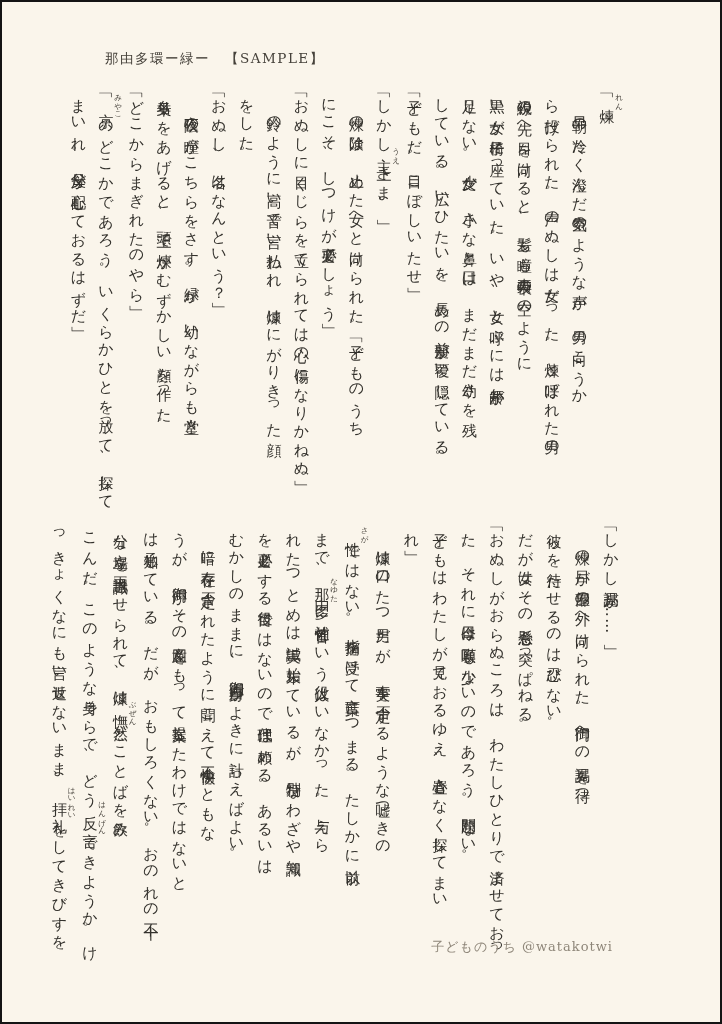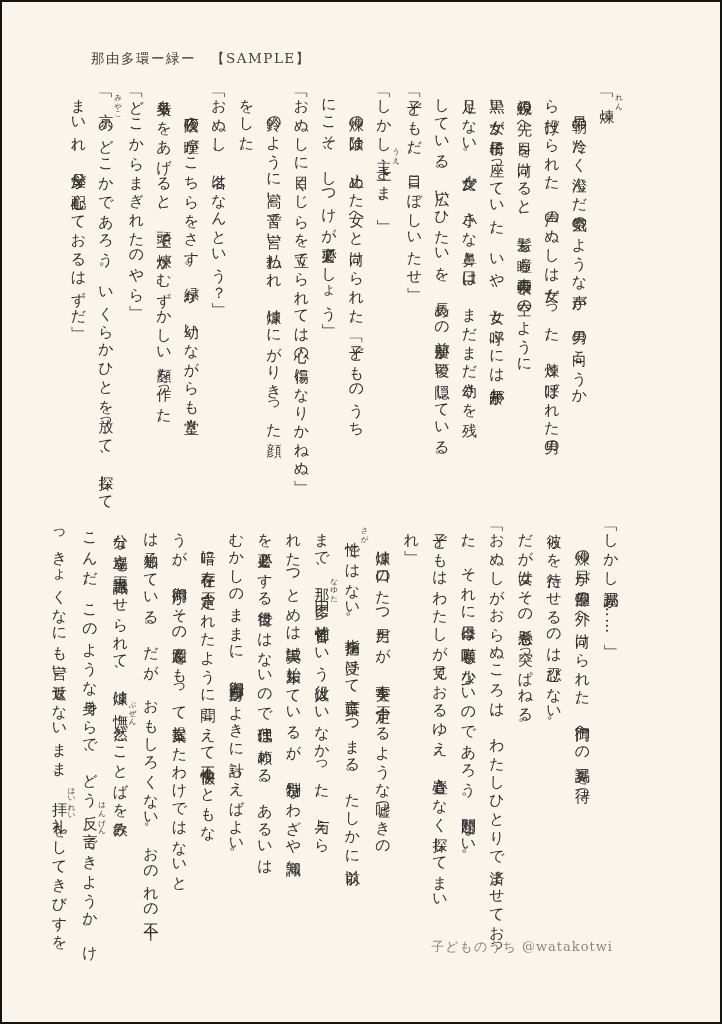--- a/index.html
+++ b/index.html
@@ -11,21 +11,21 @@
   }
   .page-frame {
     position: absolute; left: 0; top: 0;
     width: 722px; height: 1024px;
     box-sizing: border-box;
     background: #faf5eb;
     border: 2px solid #141414;
   }
   .page-header {
     position: absolute;
-    left: 89px; top: 48px;
+    left: 103px; top: 48px;
     font-size: 13.5px;
     color: #45413a;
     letter-spacing: 1.5px;
     white-space: pre;
   }
   .vblock {
     position: absolute;
     writing-mode: vertical-rl;
     text-orientation: mixed;
     color: #33312c;

